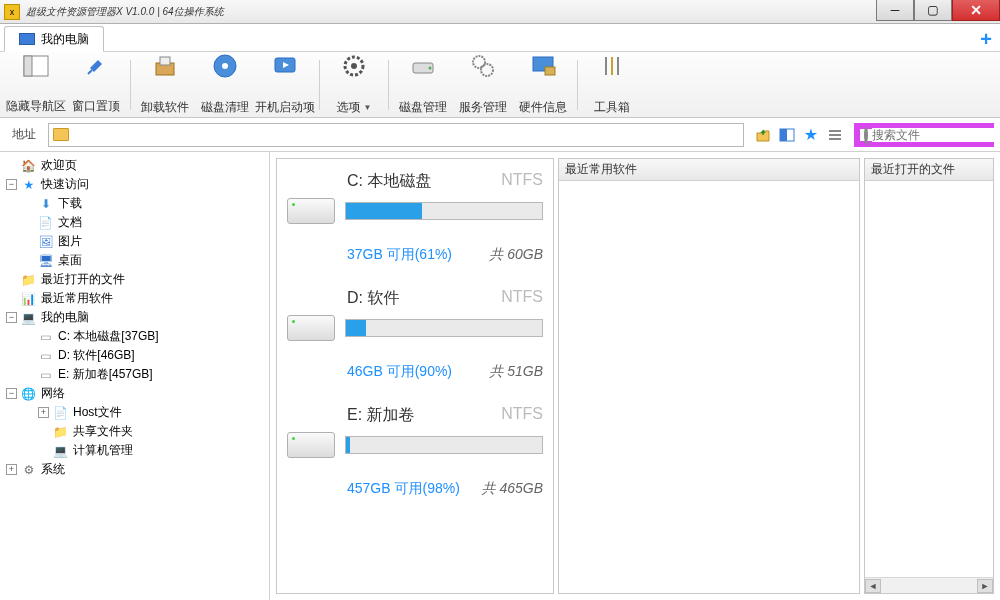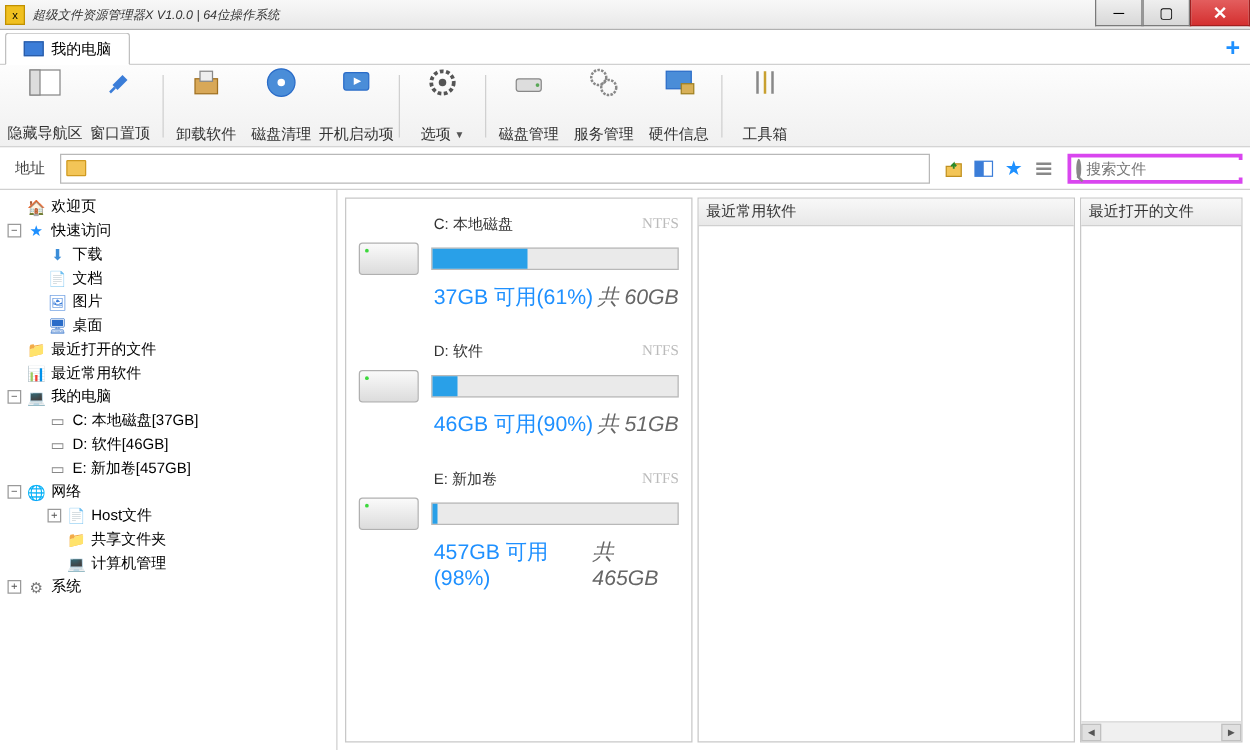--- a/index.html
+++ b/index.html
@@ -27,21 +27,21 @@
 .tool-item .tlabel { font-size: 12px; color: #333; }
 .tool-sep { width: 1px; height: 50px; background: #d0d0d0; margin: 0 4px; }
 
 
 .addrbar { height: 34px; border-bottom: 1px solid #d0d0d0; display: flex; align-items: center; padding: 4px 6px; gap: 6px; background: #fff; }
 .addr-label { color: #444; padding: 0 6px; }
 .addr-input { flex: 1; height: 24px; border: 1px solid #b8b8b8; display: flex; align-items: center; padding: 0 4px; background: #fff; }
 .addr-folder { width: 16px; height: 13px; background: #f3c557; border: 1px solid #d09a20; border-radius: 1px; }
 .addr-icons { display: flex; gap: 6px; align-items: center; padding: 0 4px; }
 .mini-ic { width: 18px; height: 18px; display: flex; align-items: center; justify-content: center; cursor: pointer; font-size: 14px; }
-.search-box { width: 140px; height: 24px; border: 3px solid #d946ef; display: flex; align-items: center; padding: 0 4px; background: #fff; }
+.search-box { width: 140px; height: 24px; border: 6px solid #d946ef; display: flex; align-items: center; padding: 0 4px; background: #fff; }
 .search-box .mag { width: 16px; height: 16px; border: 2px solid #888; border-radius: 50%; position: relative; }
 .search-box .mag::after { content: ''; position: absolute; width: 6px; height: 2px; background: #888; bottom: -3px; right: -4px; transform: rotate(45deg); }
 .search-box input { border: none; outline: none; flex: 1; font-size: 12px; margin-left: 4px; color: #888; }
 
 
 .main { display: flex; height: 448px; }
 .sidebar { width: 270px; border-right: 1px solid #d0d0d0; padding: 4px 2px; overflow: auto; }
 .tree-row { display: flex; align-items: center; height: 19px; padding-left: 4px; cursor: pointer; gap: 4px; white-space: nowrap; }
 .tree-row.l1 { padding-left: 4px; }
 .tree-row.l2 { padding-left: 36px; }
@@ -53,29 +53,29 @@
 .panel { border: 1px solid #c8c8c8; background: #fff; position: relative; }
 .panel.drives { width: 278px; padding: 12px 10px; }
 .panel.soft { flex: 1; }
 .panel.files { width: 130px; display: flex; flex-direction: column; }
 .panel-header { height: 22px; background: linear-gradient(#f8f8f8,#e8e8e8); border-bottom: 1px solid #d0d0d0; padding: 0 6px; display: flex; align-items: center; font-size: 12px; color: #333; }
 .files-body { flex: 1; position: relative; }
 .hscroll { position: absolute; bottom: 0; left: 0; right: 0; height: 16px; background: #f0f0f0; border-top: 1px solid #d8d8d8; display: flex; align-items: center; }
 .hscroll .arr { width: 16px; height: 14px; background: #e0e0e0; border: 1px solid #c0c0c0; display: flex; align-items: center; justify-content: center; font-size: 9px; color: #555; }
 
 .drive-block { margin-bottom: 24px; }
-.drive-head { display: flex; justify-content: space-between; font-size: 12px; margin-bottom: 6px; padding-left: 60px; }
+.drive-head { display: flex; justify-content: space-between; font-size: 16px; margin-bottom: 6px; padding-left: 60px; }
 .drive-head .dname { color: #333; }
-.drive-head .dfs { color: #bbb; font-family: Liberation Serif, serif; }
+.drive-head .dfs { color: #bbb; }
 .drive-body { display: flex; align-items: center; gap: 10px; }
 .drive-img { width: 48px; height: 26px; background: linear-gradient(#fafafa,#dcdcdc); border: 1px solid #b0b0b0; border-radius: 3px; position: relative; }
 .drive-img::before { content:''; position: absolute; left: 4px; top: 4px; width: 3px; height: 3px; background: #3cd83c; border-radius: 50%; }
 .drive-bar { flex: 1; height: 18px; border: 1px solid #b8b8b8; background: #eaeaea; position: relative; }
 .drive-bar .fill { height: 100%; background: #29a0e8; }
-.drive-foot { display: flex; justify-content: space-between; font-size: 17px; margin-top: 6px; padding-left: 60px; }
+.drive-foot { display: flex; justify-content: space-between; font-size: 14px; margin-top: 22px; padding-left: 60px; }
 .drive-foot .free { color: #1e90ff; }
 .drive-foot .total { color: #666; font-style: italic; }
 
 
 .ic-home { color:#3b7dd8; }
 .ic-star { color:#1e90ff; }
 .ic-dl { color:#3b8dd8; }
 .ic-doc { color:#5a8dd8; }
 .ic-pic { color:#3b7dd8; }
 .ic-desk { color:#2a6cc8; }

